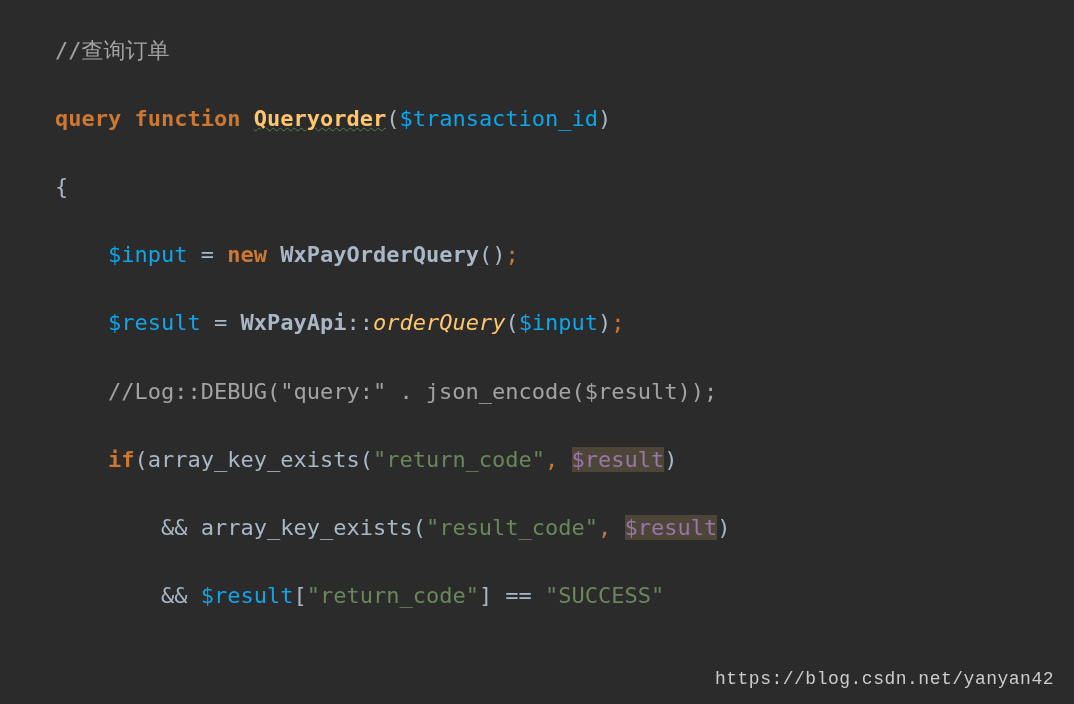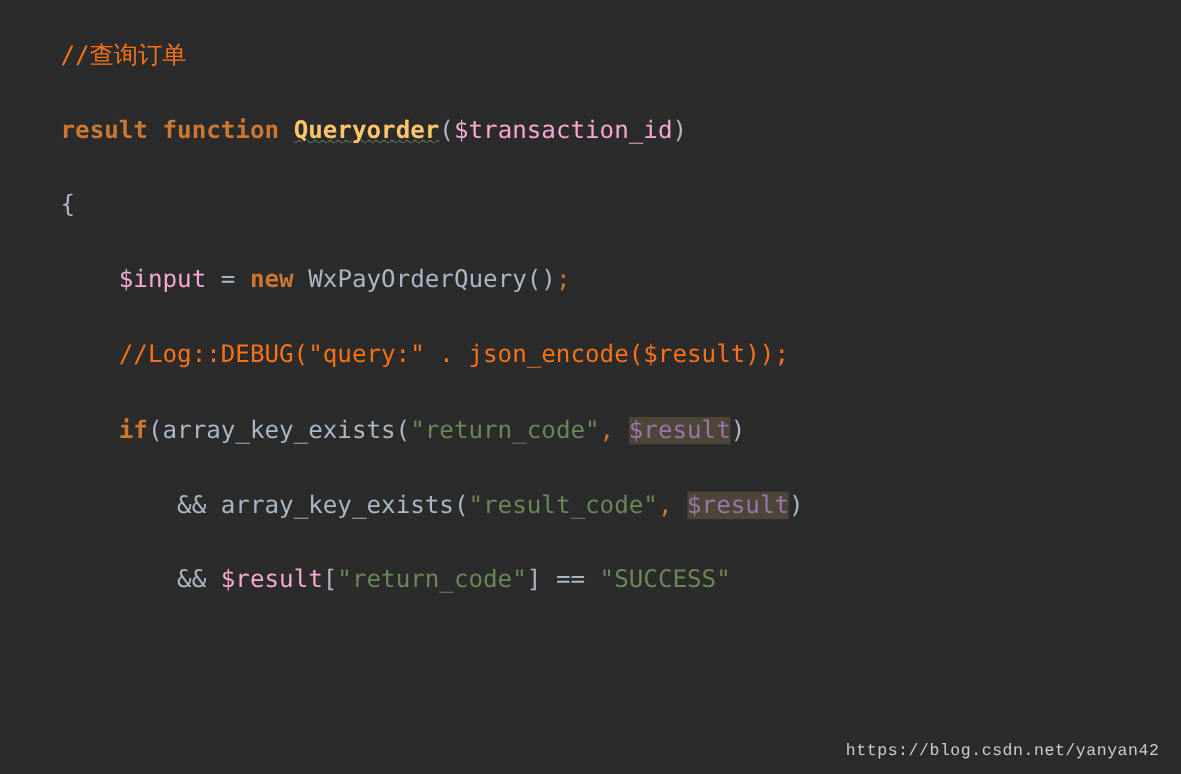--- a/index.html
+++ b/index.html
@@ -24,61 +24,62 @@
       white-space: pre;
       position: relative;
     }
     
     .line {
       position: relative;
       height: 34px;
       line-height: 34px;
     }
     
-    .comment { color: #f97316; }
+    .comment { color: #a3a3a3; }
     .keyword { color: #cc7832; font-weight: bold; }
     .function-name-wavy {
       color: #ffc66d;
       text-decoration: underline wavy #5a7a5a;
       text-decoration-thickness: 1px;
       font-weight: bold;
     }
-    .variable { color: #f9a8d4; }
+    .variable { color: #0ea5e9; }
     .method { color: #ffc66d; }
     .italic-method { color: #ffc66d; font-style: italic; }
-    .class-name { color: #a9b7c6; }
+    .class-name { color: #a9b7c6; font-weight: bold; }
     .string { color: #6a8759; }
     .orange-punct { color: #cc7832; }
     .bracket { color: #a9b7c6; }
     .txt { color: #a9b7c6; }
     
     .highlight-var {
       background: #4d4538;
       color: #9876aa;
       padding: 0;
     }
     
     .watermark {
       position: absolute;
       bottom: 10px;
       right: 20px;
       color: #ccc;
-      font-size: 15px;
+      font-size: 18px;
       font-family: 'Courier New', monospace;
       letter-spacing: 0.5px;
     }
   </style>
 </head>
 <body>
 
 <div class="code-area">
 <div class="line"><span class="comment">//查询订单</span></div>
-<div class="line"><span class="keyword">result</span><span class="txt"> </span><span class="keyword">function</span><span class="txt"> </span><span class="function-name-wavy">Queryorder</span><span class="bracket">(</span><span class="variable">$transaction_id</span><span class="bracket">)</span></div>
+<div class="line"><span class="keyword">query</span><span class="txt"> </span><span class="keyword">function</span><span class="txt"> </span><span class="function-name-wavy">Queryorder</span><span class="bracket">(</span><span class="variable">$transaction_id</span><span class="bracket">)</span></div>
 <div class="line"><span class="bracket">{</span></div>
 <div class="line"><span class="txt">    </span><span class="variable">$input</span><span class="txt"> = </span><span class="keyword">new</span><span class="txt"> </span><span class="class-name">WxPayOrderQuery</span><span class="bracket">()</span><span class="orange-punct">;</span></div>
+<div class="line"><span class="txt">    </span><span class="variable">$result</span><span class="txt"> = </span><span class="class-name">WxPayApi</span><span class="txt">::</span><span class="italic-method">orderQuery</span><span class="bracket">(</span><span class="variable">$input</span><span class="bracket">)</span><span class="orange-punct">;</span></div>
 <div class="line"><span class="txt">    </span><span class="comment">//Log::DEBUG("query:" . json_encode($result));</span></div>
 <div class="line"><span class="txt">    </span><span class="keyword">if</span><span class="bracket">(</span><span class="txt">array_key_exists</span><span class="bracket">(</span><span class="string">"return_code"</span><span class="orange-punct">,</span><span class="txt"> </span><span class="highlight-var">$result</span><span class="bracket">)</span></div>
 <div class="line"><span class="txt">        </span><span class="txt">&amp;&amp;</span><span class="txt"> </span><span class="txt">array_key_exists</span><span class="bracket">(</span><span class="string">"result_code"</span><span class="orange-punct">,</span><span class="txt"> </span><span class="highlight-var">$result</span><span class="bracket">)</span></div>
 <div class="line"><span class="txt">        </span><span class="txt">&amp;&amp;</span><span class="txt"> </span><span class="variable">$result</span><span class="bracket">[</span><span class="string">"return_code"</span><span class="bracket">]</span><span class="txt"> == </span><span class="string">"SUCCESS"</span></div>
 
 
 
 
 
 

